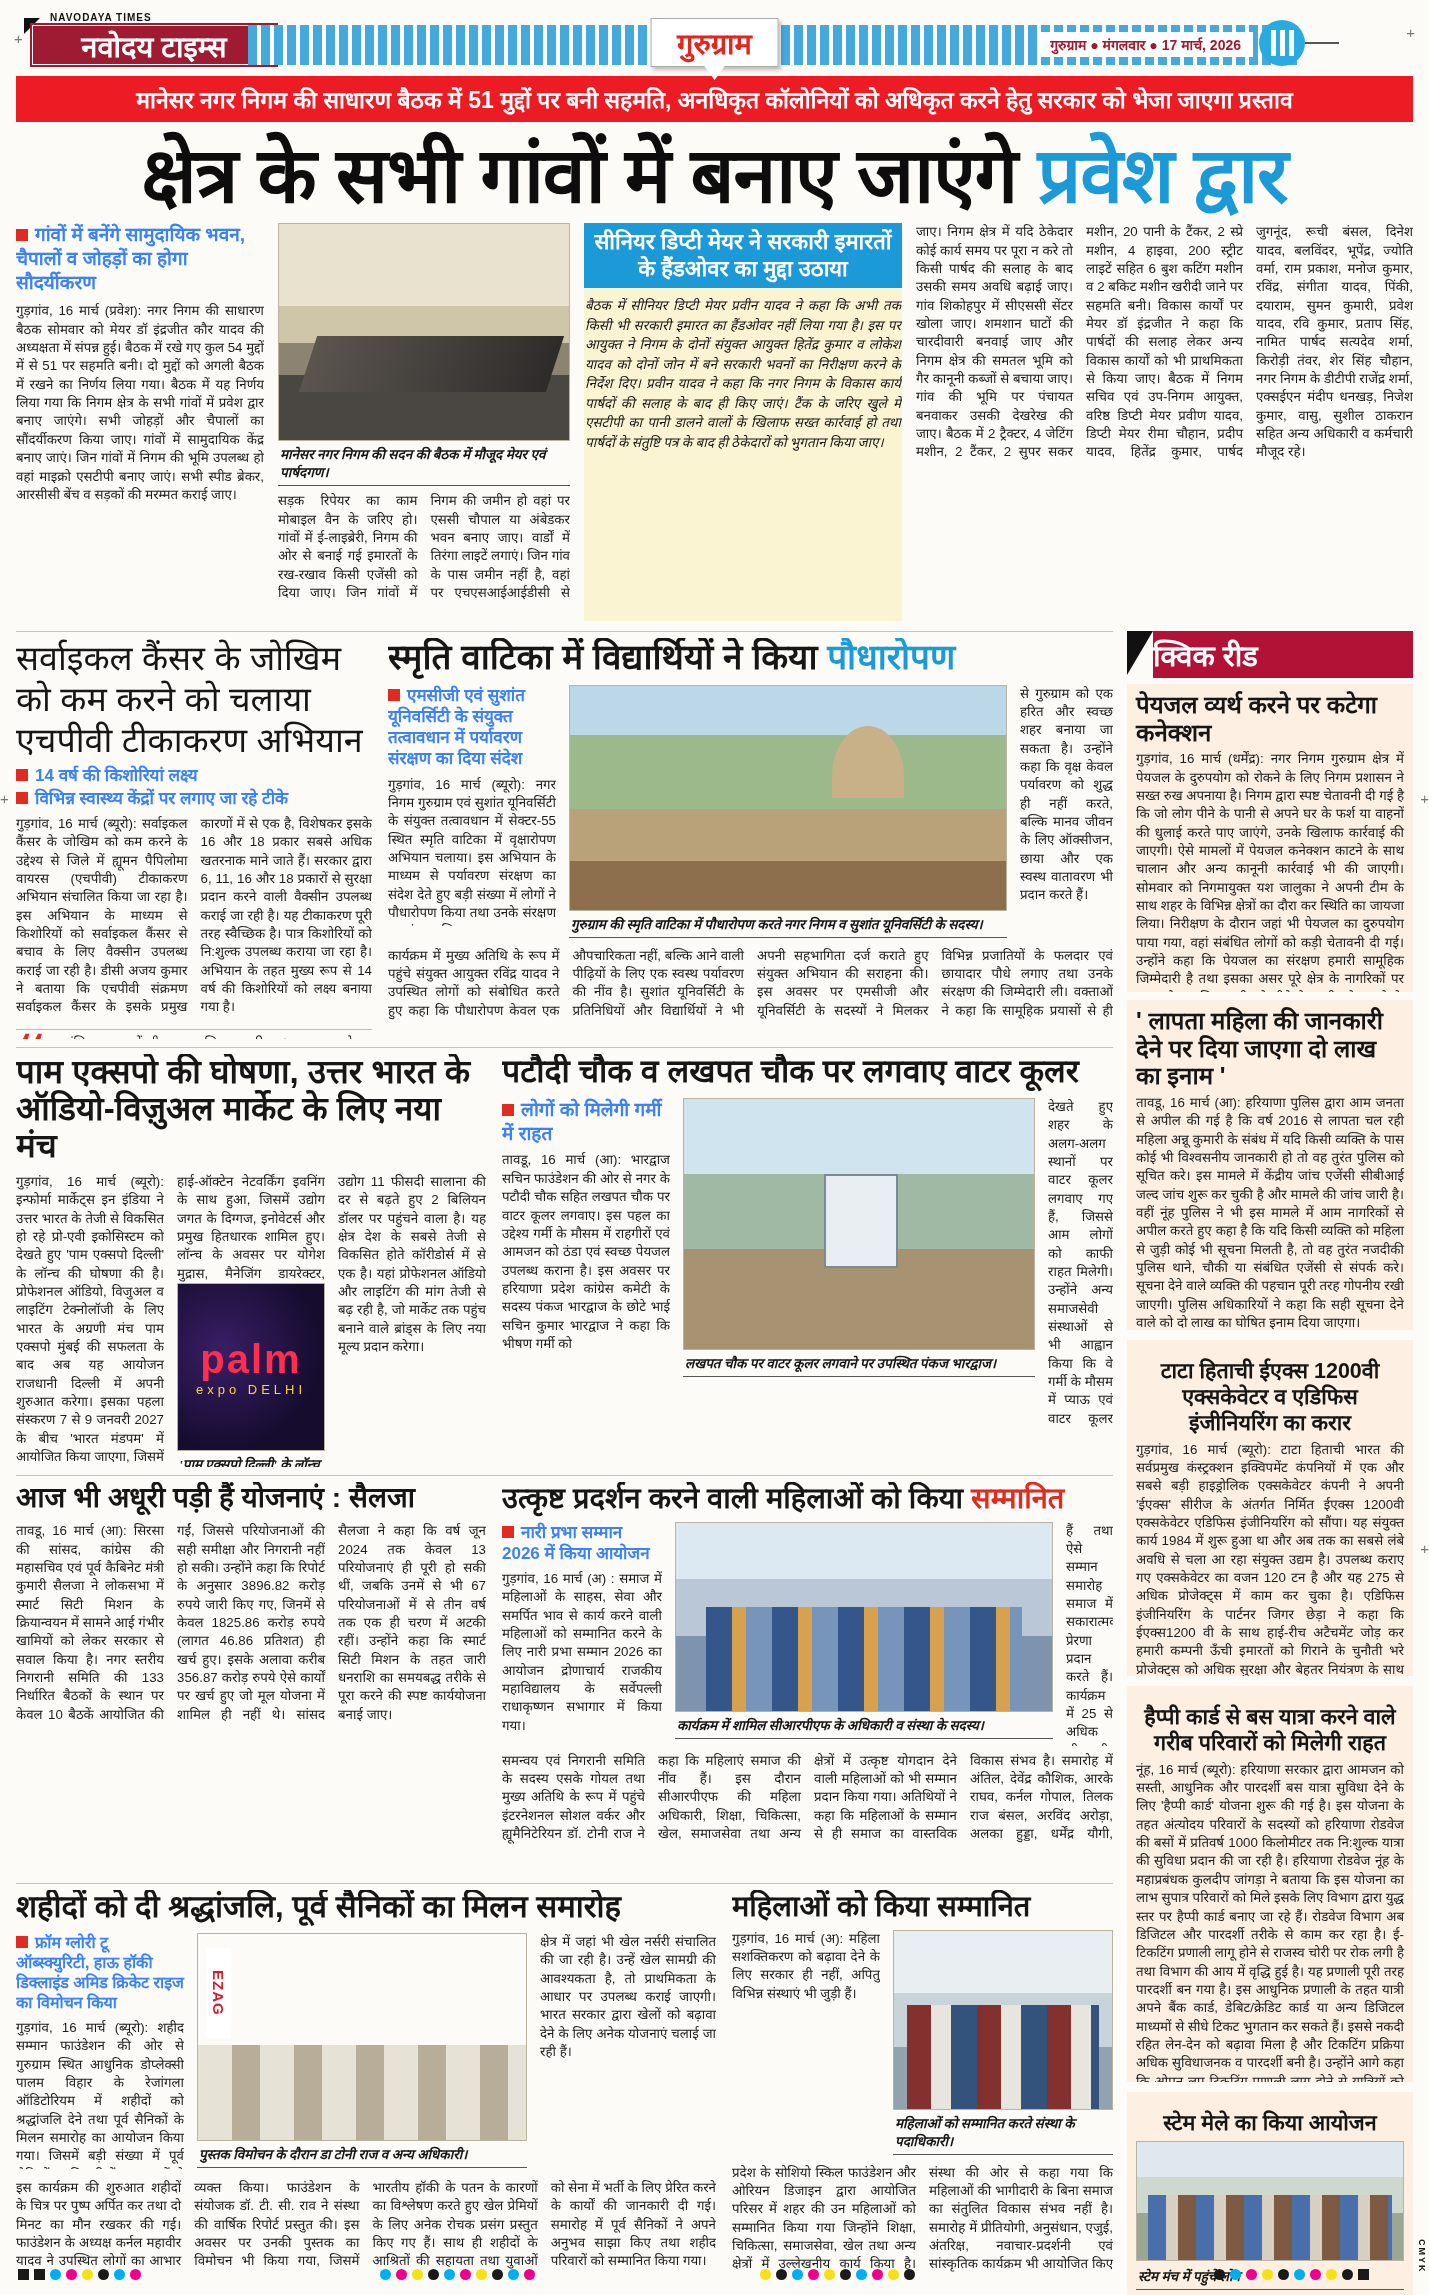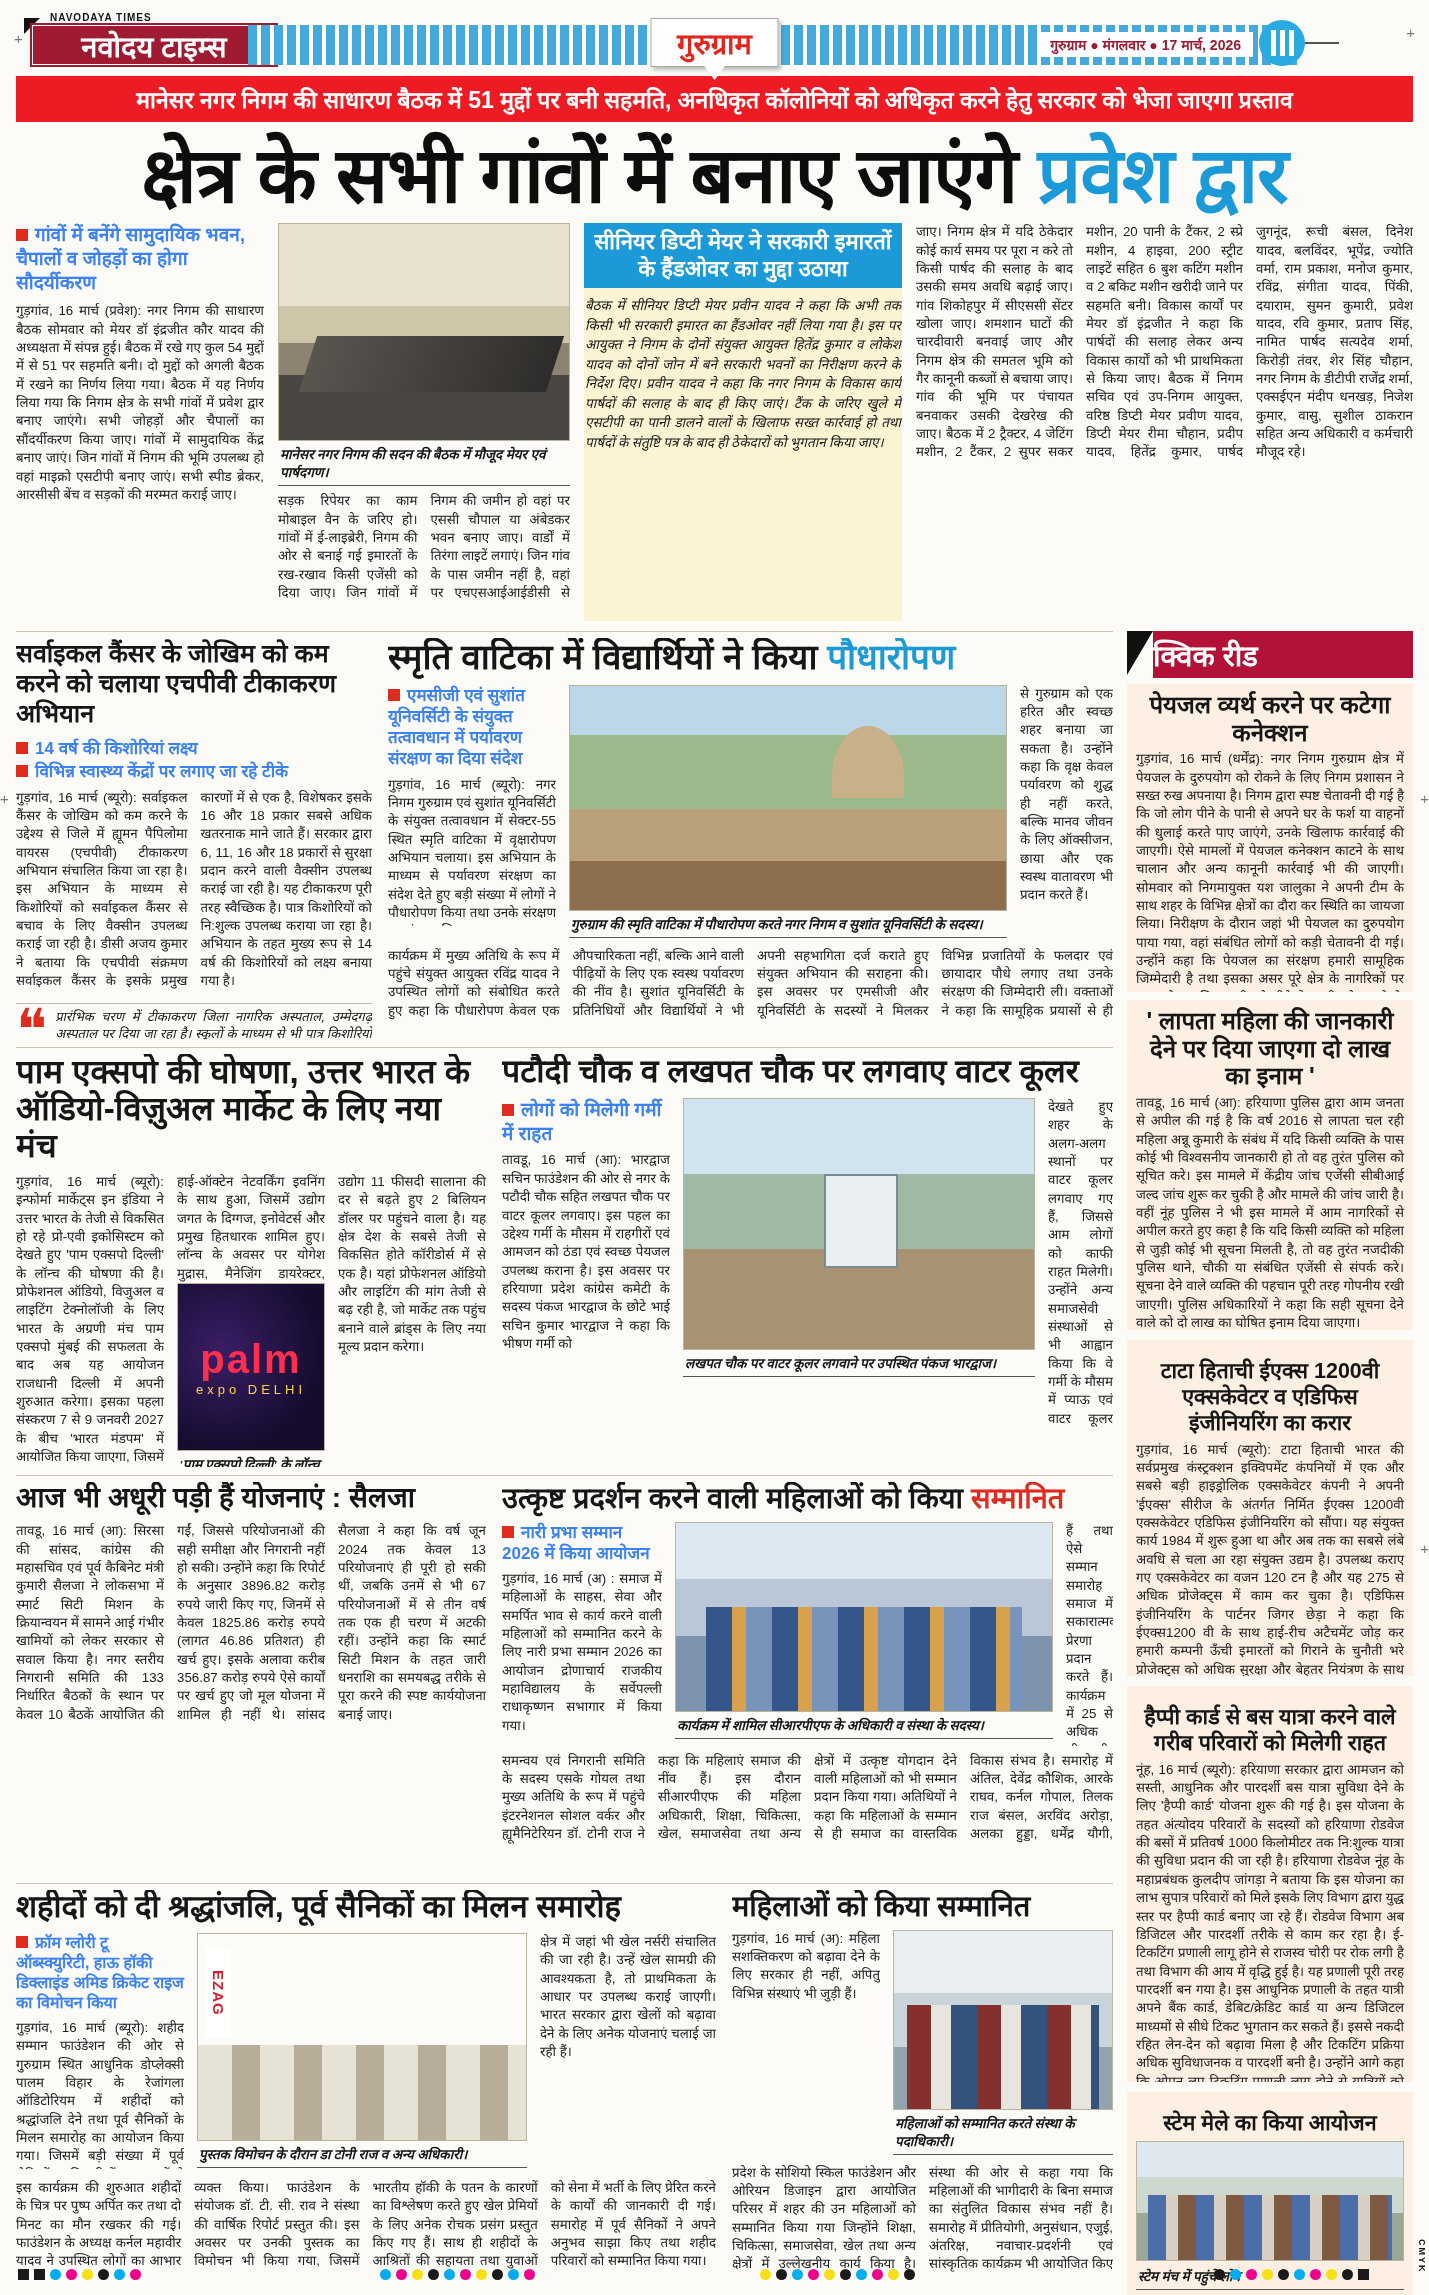--- a/index.html
+++ b/index.html
@@ -56,21 +56,21 @@
   .b1-right{flex:1}
   .photo-meeting{height:218px;background:linear-gradient(180deg,#e8e2cf 0 38%,#cfc6a9 38% 55%,#8c8470 55% 70%,#4a4742 70% 100%)}
   .photo-meeting:before{content:"";position:absolute;left:10%;right:5%;top:52%;height:26%;background:linear-gradient(90deg,#5b5550,#2e2c2a);transform:skewX(-18deg)}
   
   .lower{display:flex;gap:14px;margin-top:10px}
   .main-left{flex:1;min-width:0}
   .rail{width:286px}
   .band{border-top:1px solid #c9c3b2;padding-top:6px;margin-bottom:8px;display:flex;gap:16px}
   
   .hpv{width:356px}
-  .hpv h2{font-size:25px;line-height:1.2;font-weight:700;margin-bottom:10px}
+  .hpv h2{font-size:34px;line-height:1.2;font-weight:400;margin-bottom:4px}
   .quote{display:flex;gap:8px;margin-top:6px;border-top:1px solid #bbb;padding-top:4px}
   .qmark{font-size:58px;line-height:.8;color:#e02b20;font-family:"Liberation Serif",serif}
   .quote .qtxt{font-family:"Liberation Serif",serif;font-size:13px;font-style:italic;text-align:justify;line-height:1.35}
   
   .vatika{flex:1;min-width:0}
   .vatika h2{font-size:35px;font-weight:900;line-height:1.1;margin-bottom:8px}
   .vatika h2 .blue{color:var(--accent_blue)}
   .vat-row{display:flex;gap:13px}
   .vat-bullets{width:168px}
   .vat-photoCol{width:438px}
@@ -126,21 +126,21 @@
   .wom-photoCol{flex:1}
   .photo-women{height:180px;background:linear-gradient(180deg,#e9eef2 0 35%,#c9d3da 35% 65%,#93a3ae 65% 100%)}
   .photo-women:before{content:"";position:absolute;bottom:0;left:6%;right:6%;height:58%;
      background:repeating-linear-gradient(90deg,#83302e 0 24px,#e8e4de 24px 44px,#33537c 44px 70px)}
   .wom-bottom{margin-top:6px}
   
   .rail-block{margin-bottom:10px}
   .qr-title{position:relative;background:var(--quick_maroon);color:#fff;font-size:29px;font-weight:900;padding:4px 0;margin:0 0 6px 26px}
   .qr-title:before{content:"";position:absolute;left:-26px;top:0;border-top:44px solid #111;border-left:26px solid transparent;transform:scaleX(-1)}
   .qr-item{background:var(--cream);padding:7px 9px;margin-bottom:8px}
-  .qr-item h3{font-size:24px;line-height:1.15;font-weight:900;text-align:center;margin-bottom:4px}
+  .qr-item h3{font-size:24px;line-height:1.15;font-weight:900;margin-bottom:4px}
   .rail-art{background:var(--cream);padding:19px 9px;margin-bottom:10px}
   .rail-art h3{font-size:21.5px;line-height:1.2;font-weight:900;text-align:center;margin-bottom:4px}
   .photo-stem{height:120px;background:linear-gradient(180deg,#dfe8ee 0 30%,#cdd8cf 30% 60%,#9aa795 60% 100%);margin-bottom:2px}
   .photo-stem:before{content:"";position:absolute;bottom:0;left:4%;right:4%;height:55%;
      background:repeating-linear-gradient(90deg,#4a6ea9 0 18px,#d8cfc2 18px 30px,#7e5a43 30px 48px)}
   
   .footer{position:absolute;left:0;right:0;bottom:4px;height:22px}
   .dots{position:absolute;display:flex;gap:5px}
   .dot{width:11px;height:11px;border-radius:50%}
   .dc{background:#00aeef}.dm{background:#ec008c}.dy{background:#f7e017}.dk{background:#1a1a1a}

